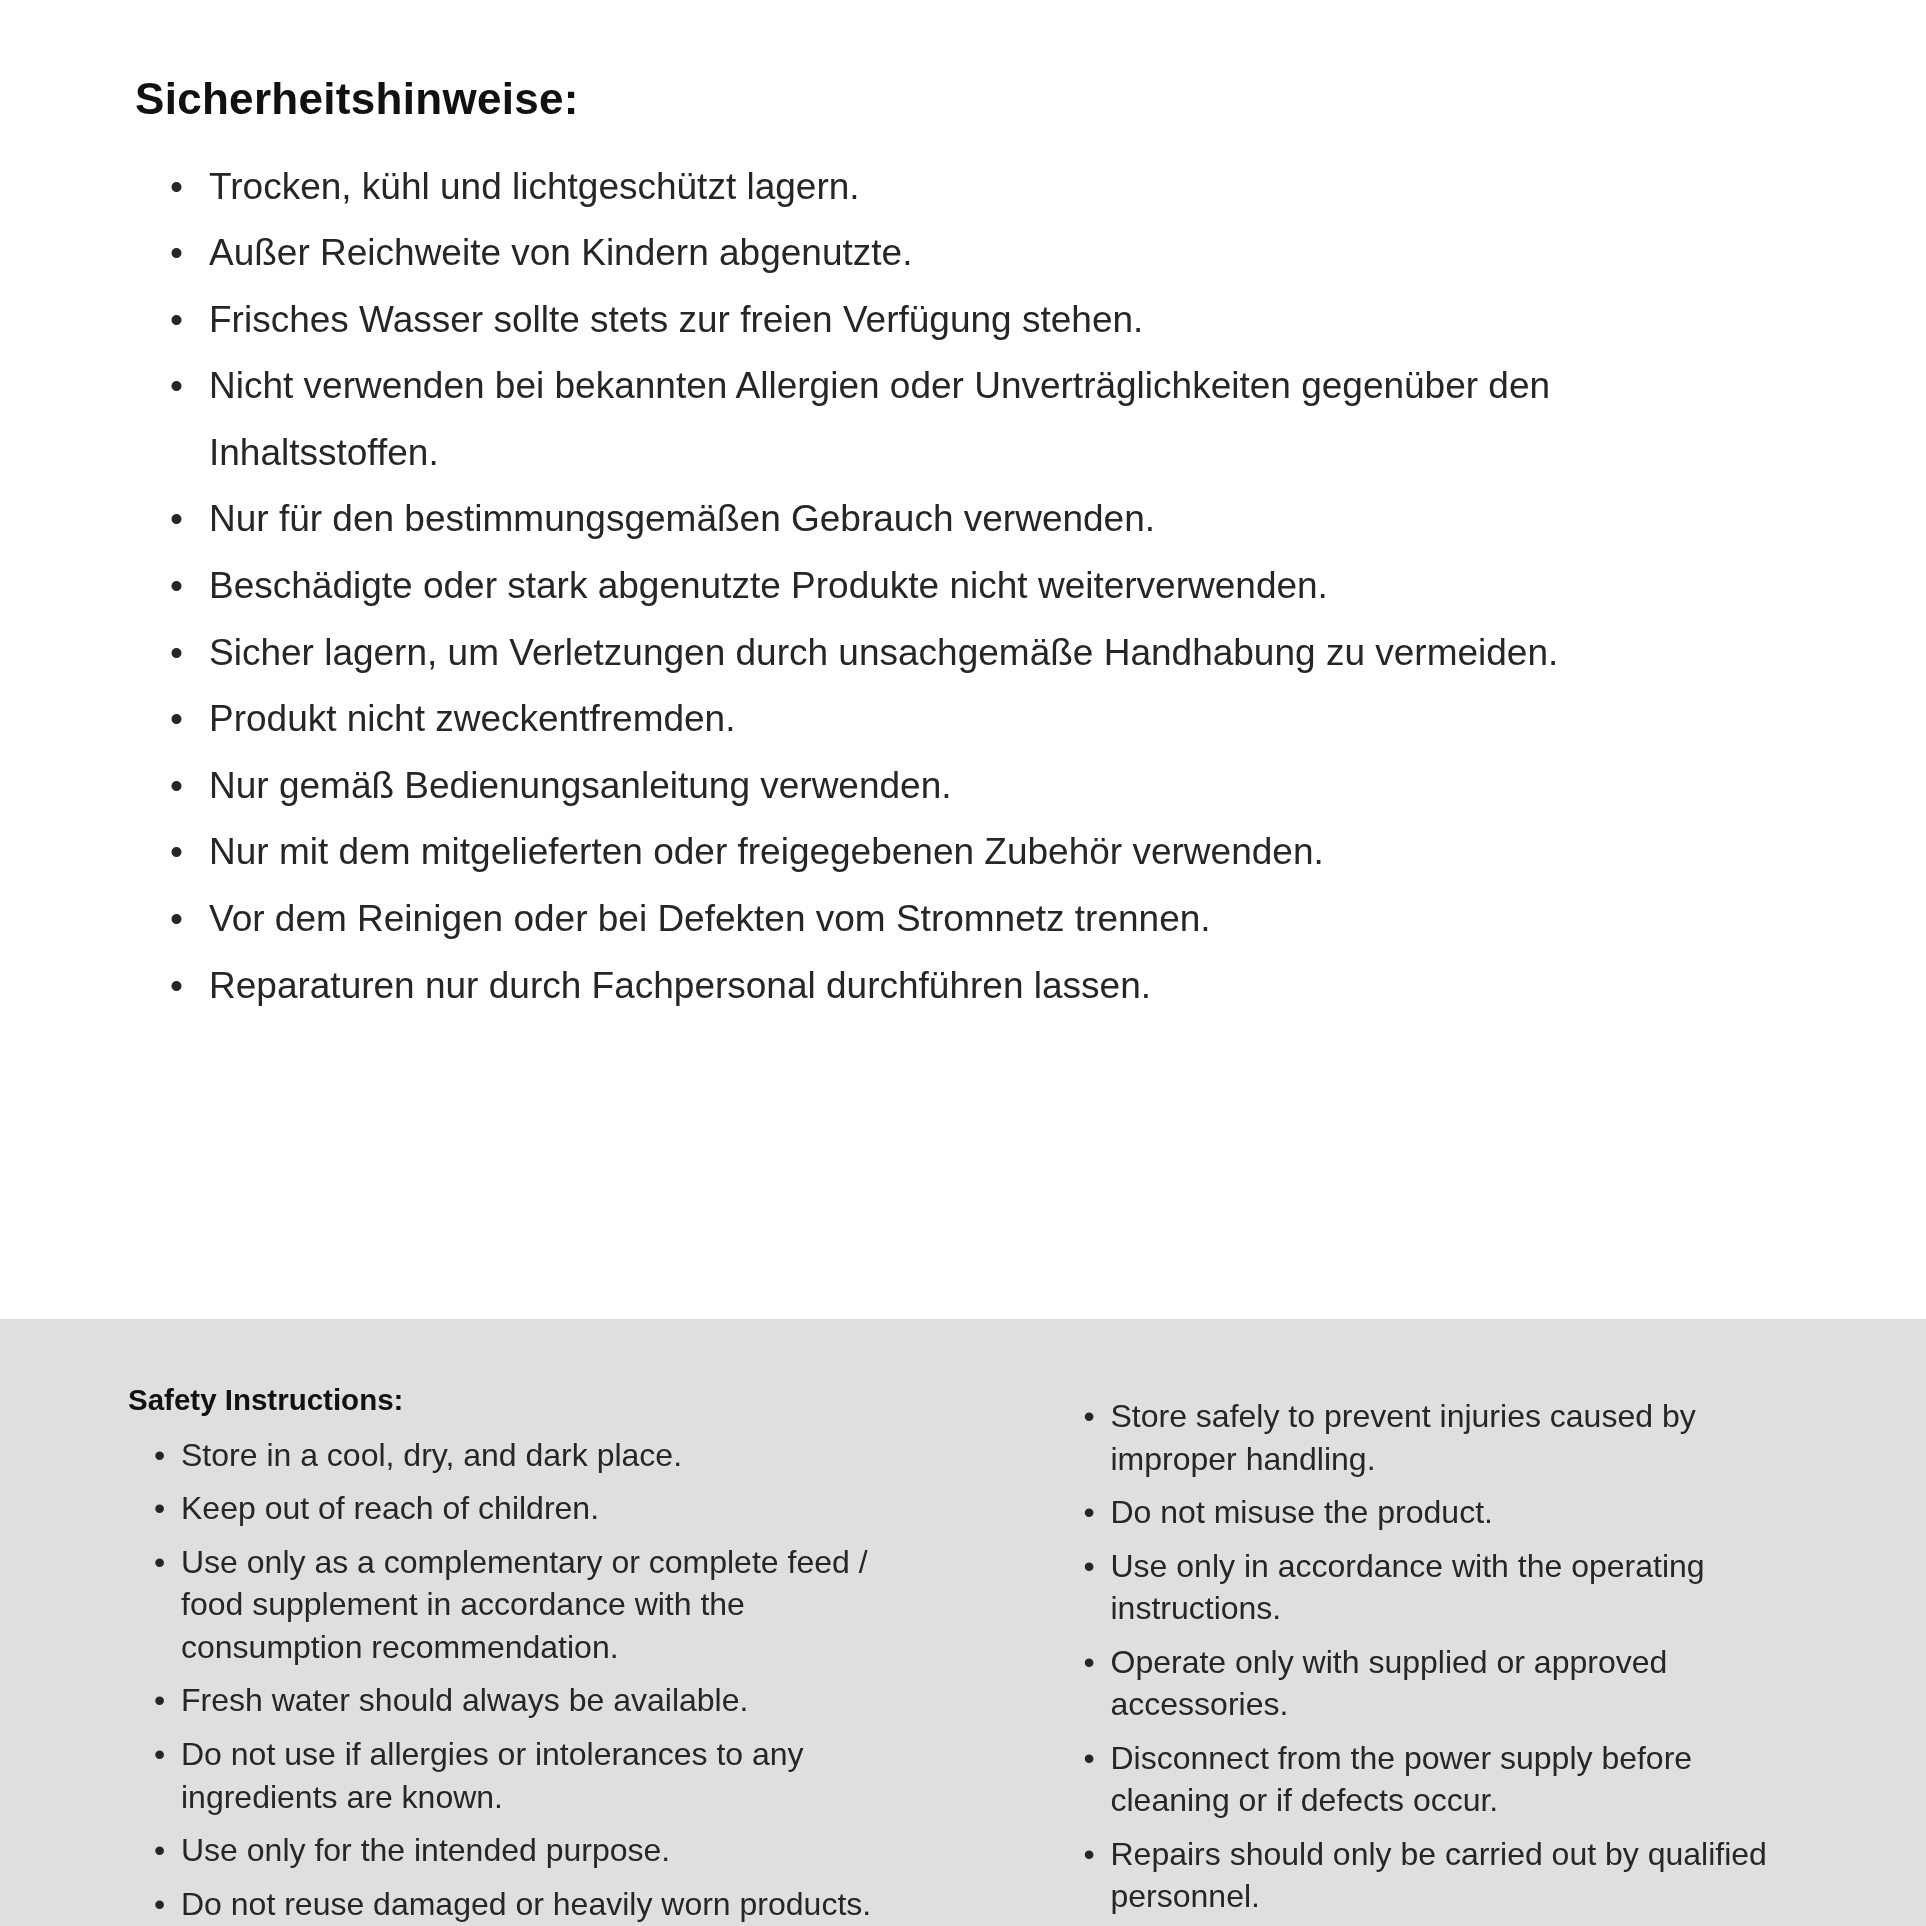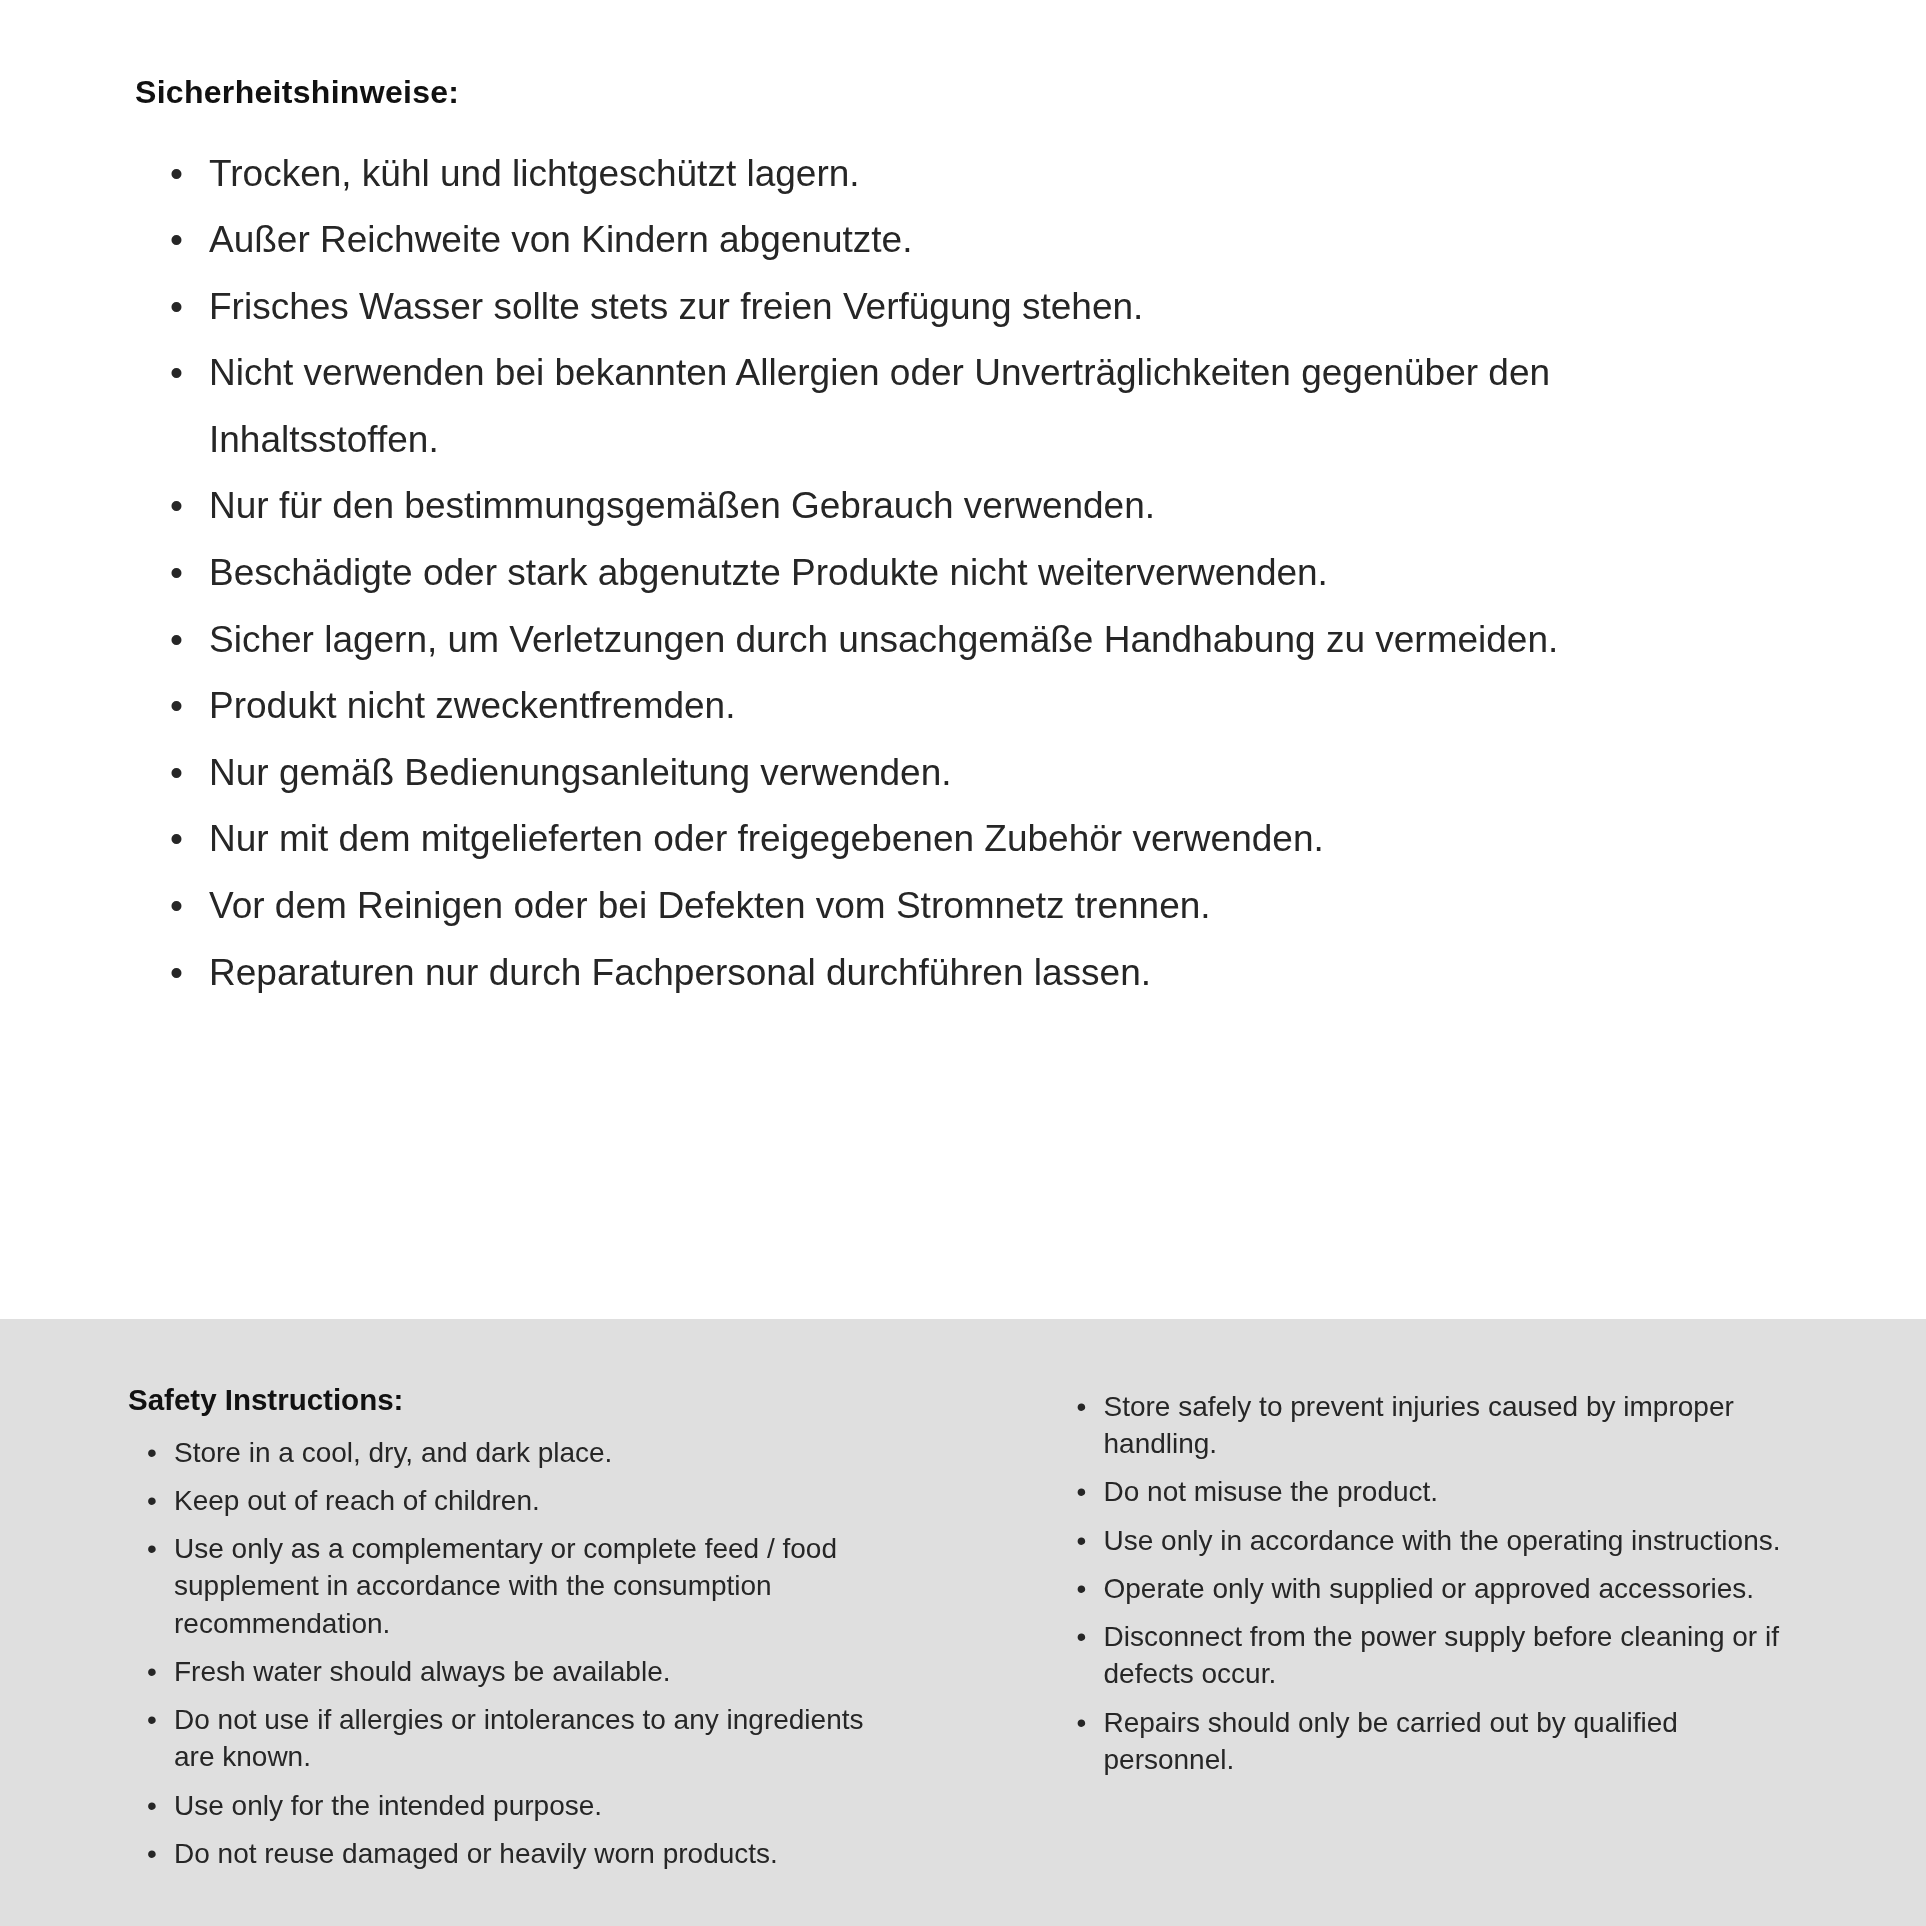--- a/index.html
+++ b/index.html
@@ -19,21 +19,21 @@
 
   
   .german-section {
     box-sizing: border-box;
     height: 1319px;
     padding: 74px 116px 0 135px;
     background: #ffffff;
   }
   .german-title {
     margin: 0 0 29.5px 0;
-    font-size: 32px;
+    font-size: 44px;
     font-weight: 700;
     color: #111111;
     letter-spacing: 0.3px;
   }
   .german-list {
     list-style: none;
     margin: 0;
     padding: 0 0 0 35px;
     max-width: 1490px;
     font-size: 37px;
@@ -71,23 +71,23 @@
     width: 758px;
   }
   .english-title {
     margin: 0 0 16.7px 0;
     font-size: 29.5px;
     font-weight: 700;
     color: #111111;
   }
   .english-list {
     list-style: none;
-    margin: 5px;
+    margin: 12px;
     padding: 0 0 0 14px;
-    font-size: 28px;
+    font-size: 32px;
     line-height: 1.33;
     color: #262626;
   }
   .english-col.left .english-list  { max-width: 758px; }
   .english-col.right .english-list { max-width: 719px; padding-left: 0; }
   .english-list li {
     position: relative;
     padding-left: 27px;
     margin-bottom: 11px;
   }

